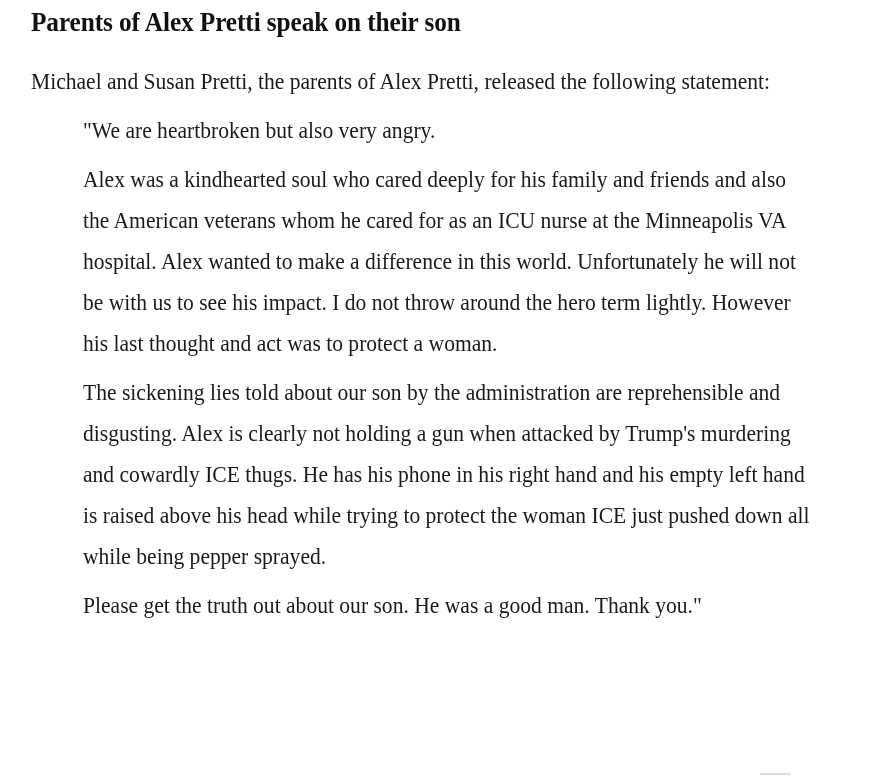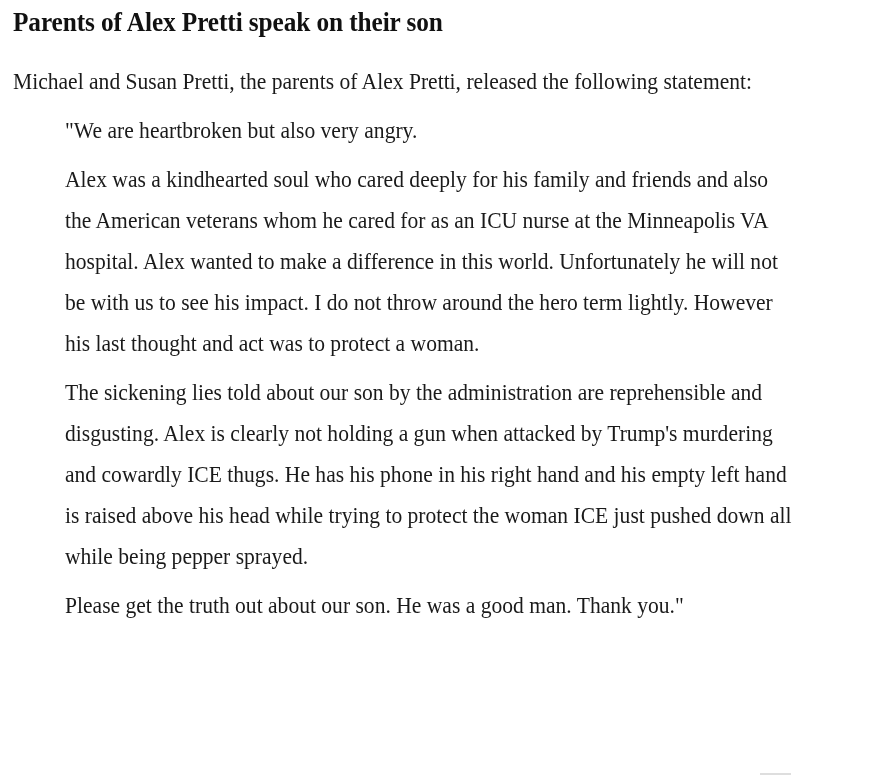--- a/index.html
+++ b/index.html
@@ -15,21 +15,21 @@
     font-family: "Liberation Serif", "DejaVu Serif", serif;
     color: #1a1a1a;
     -webkit-font-smoothing: antialiased;
   }
 
   .article {
     position: relative;
     width: 879px;
     height: 777px;
     box-sizing: border-box;
-    padding: 6px 30px 0 13px;
+    padding: 6px 30px 0 31px;
   }
 
   .headline {
     font-size: 26.5px;
     font-weight: 700;
     line-height: 1.25;
     letter-spacing: -0.1px;
     margin: 0 0 22px 0;
     color: #111111;
     transform: scaleX(0.955);

